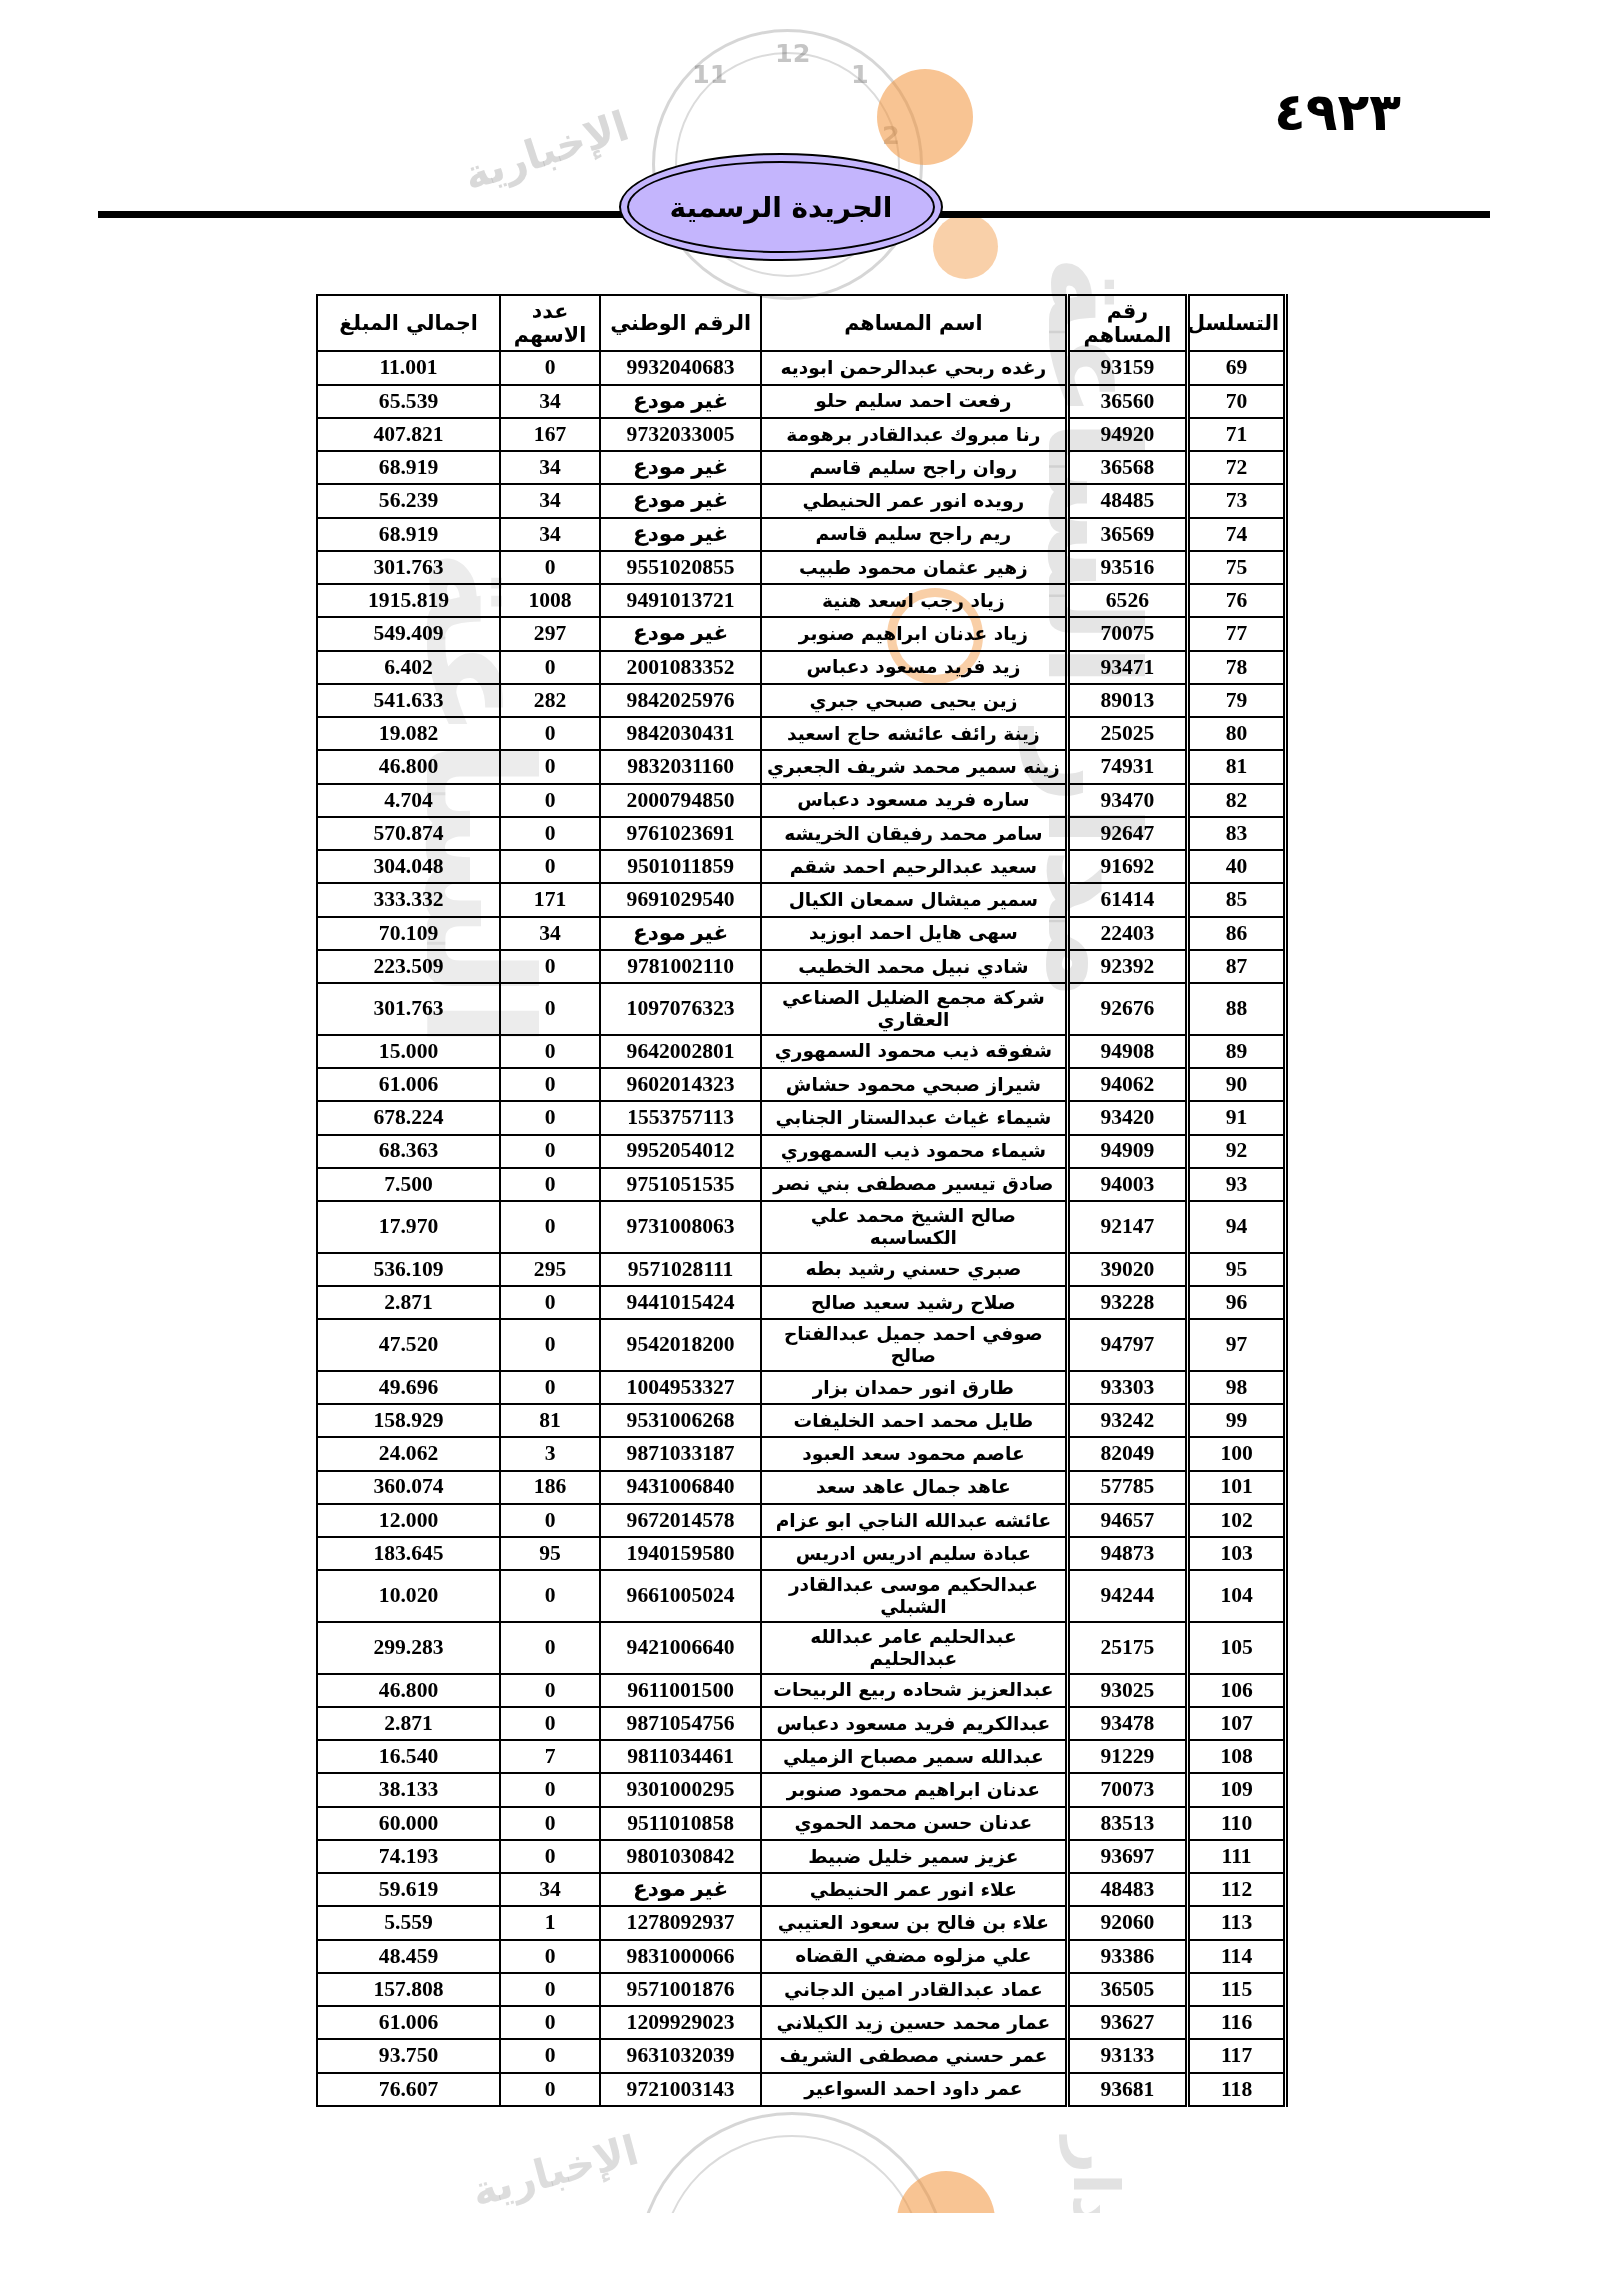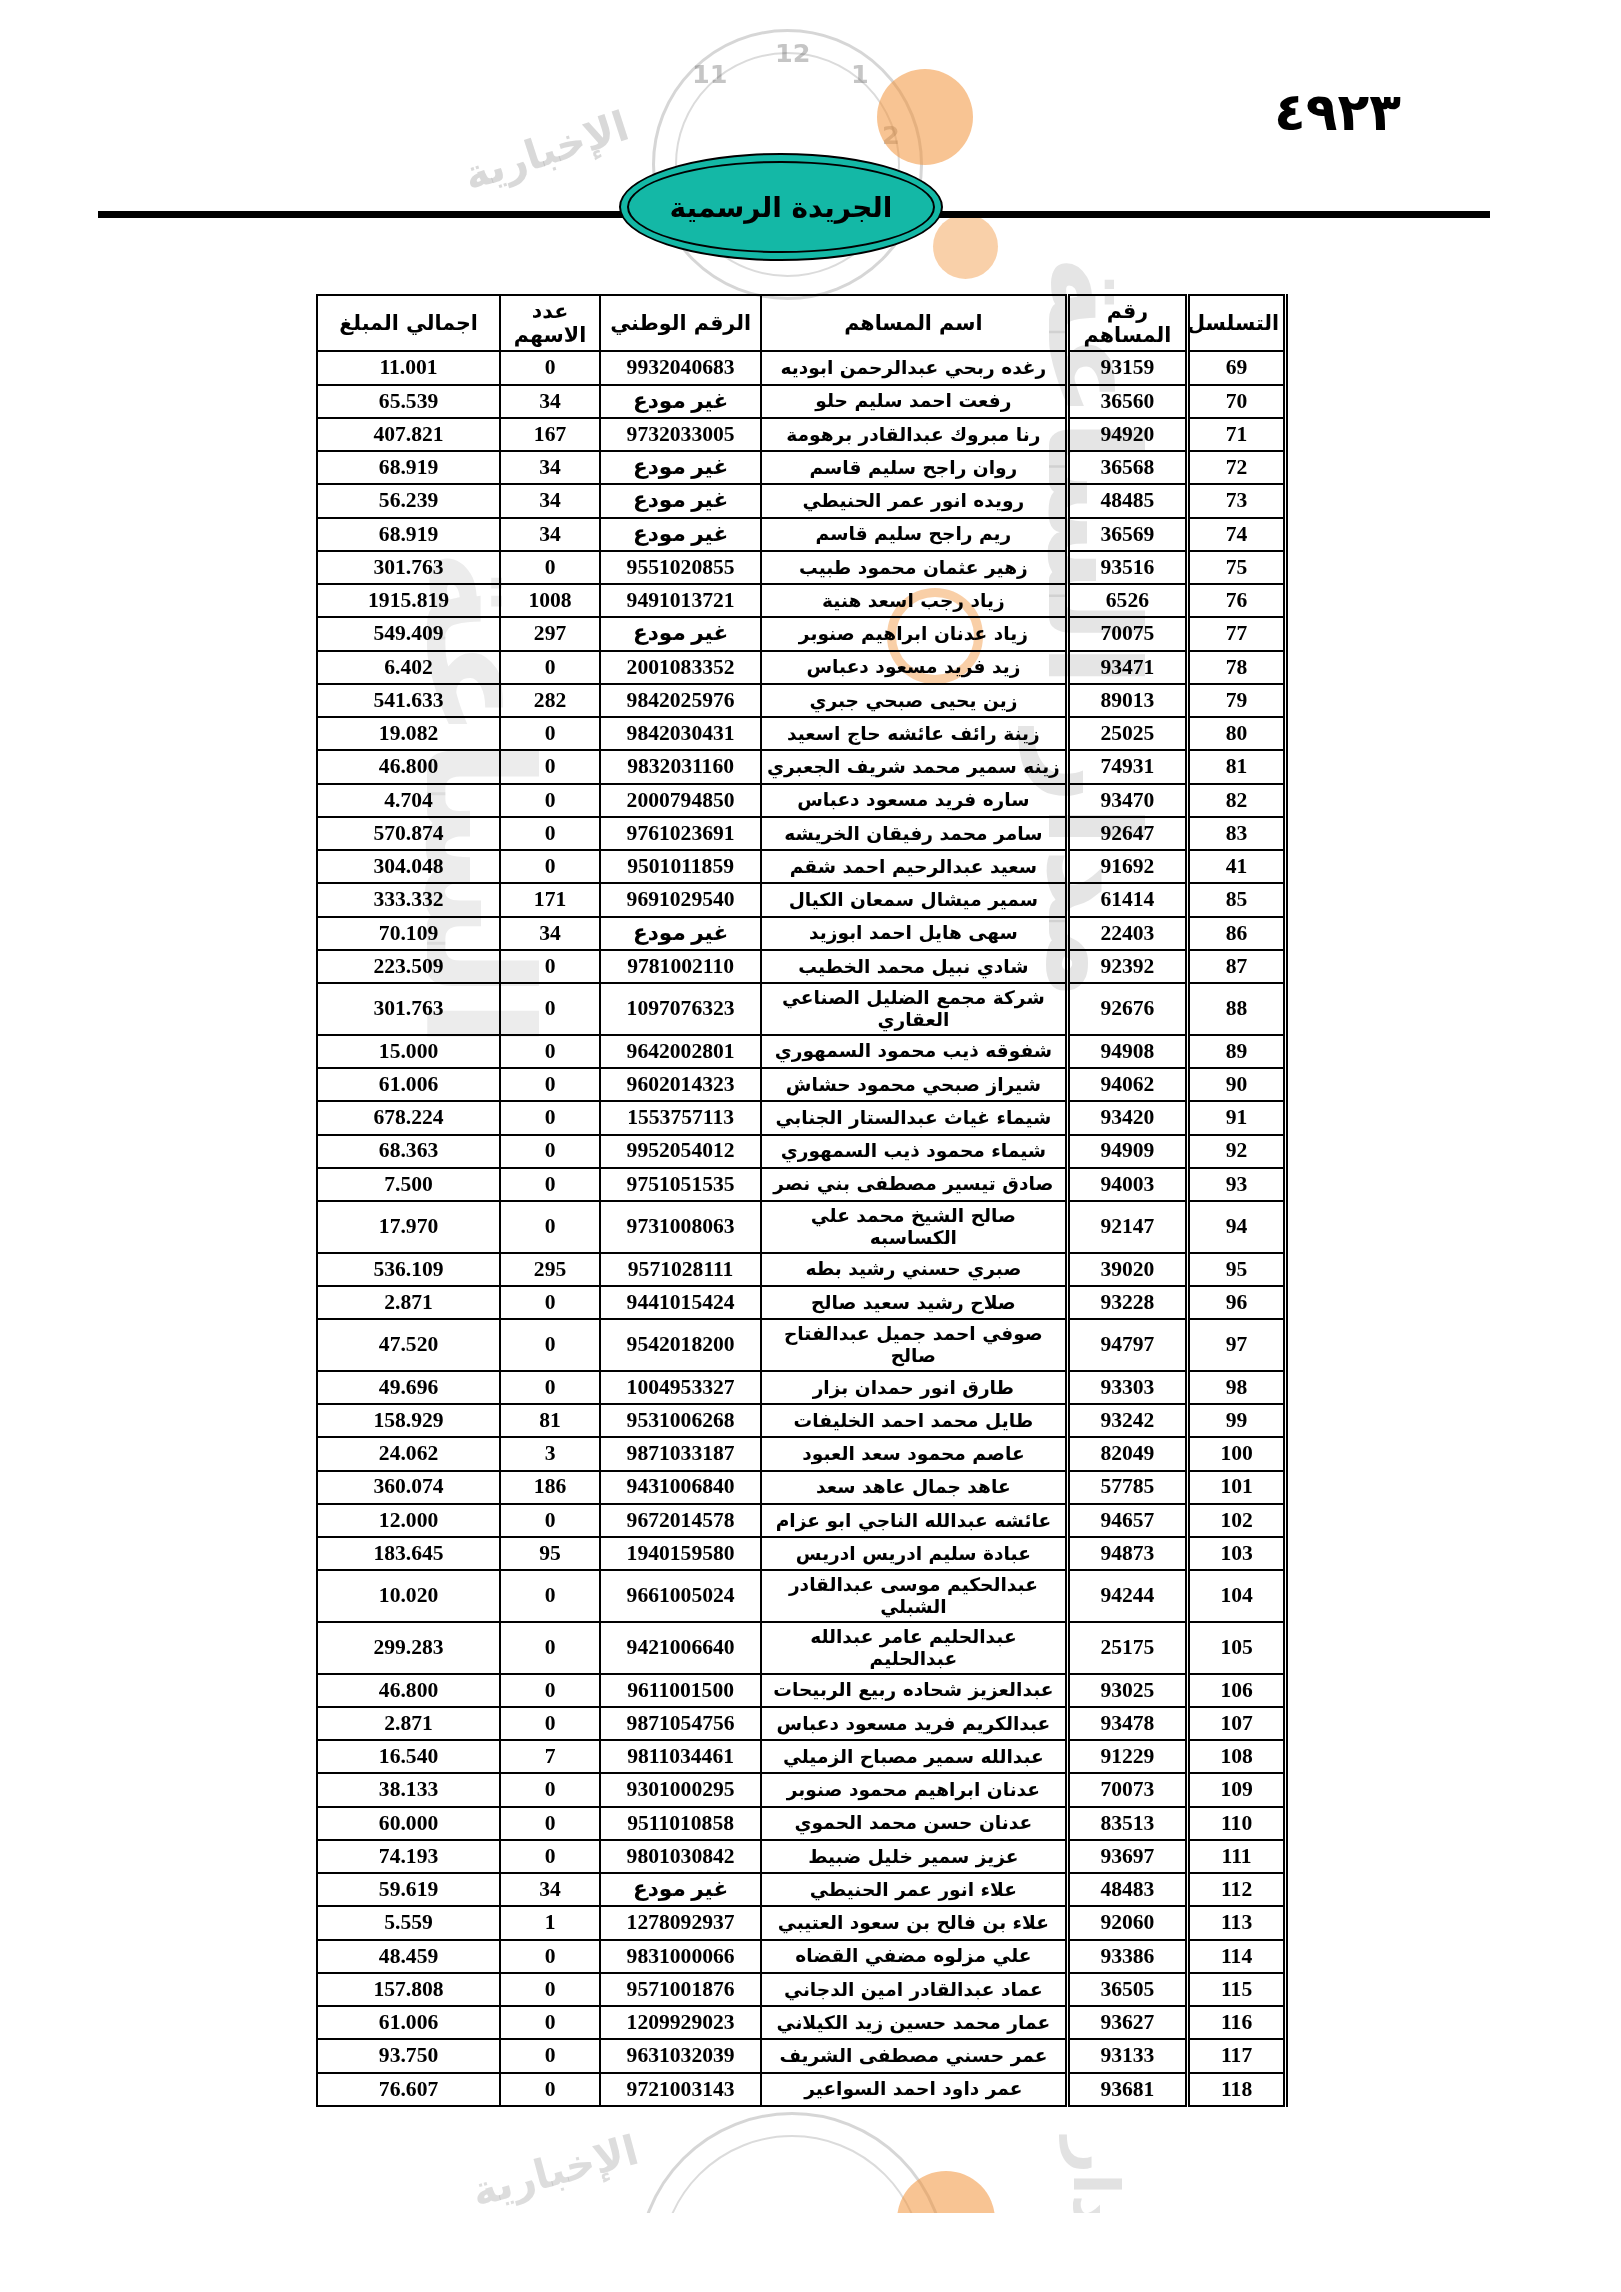--- a/index.html
+++ b/index.html
@@ -19,21 +19,21 @@
   .wm-text{font-weight:bold;color:rgba(150,150,150,.25);white-space:nowrap;}
   .wm-vert{writing-mode:vertical-rl;}
   
   .page-number{
     position:absolute;top:82px;left:1274px;width:235px;z-index:2;
     font-size:52px;font-weight:bold;text-align:left;letter-spacing:5.9px;
   }
   .topline{position:absolute;top:211px;left:98px;width:1392px;height:6.9px;background:#000;z-index:1;}
   .banner{
     position:absolute;top:153px;left:619px;width:320px;height:104px;z-index:3;
-    background:#14b8a6;border:2.9px solid #000;border-radius:50%;
+    background:#c4b5fd;border:2.9px solid #000;border-radius:50%;
     display:flex;align-items:center;justify-content:center;
   }
   .banner-inner{
     position:absolute;inset:5.9px;border:2px solid #000;border-radius:50%;
     display:flex;align-items:center;justify-content:center;
   }
   .banner-inner span{font-size:28px;font-weight:bold;}
   
   .table-wrap{position:absolute;top:294px;left:316px;width:972px;z-index:1;}
   table{width:100%;border-collapse:collapse;direction:rtl;table-layout:fixed;background:transparent;}
@@ -219,21 +219,21 @@
           </tr>
           <tr>
             <td class="col-serial">83</td>
             <td class="col-shareholder-no">92647</td>
             <td class="col-name">سامر محمد رفيقان الخريشه</td>
             <td class="col-national-id">9761023691</td>
             <td class="col-shares">0</td>
             <td class="col-total">570.874</td>
           </tr>
           <tr>
-            <td class="col-serial">41</td>
+            <td class="col-serial">40</td>
             <td class="col-shareholder-no">91692</td>
             <td class="col-name">سعيد عبدالرحيم احمد شقم</td>
             <td class="col-national-id">9501011859</td>
             <td class="col-shares">0</td>
             <td class="col-total">304.048</td>
           </tr>
           <tr>
             <td class="col-serial">85</td>
             <td class="col-shareholder-no">61414</td>
             <td class="col-name">سمير ميشال سمعان الكيال</td>

